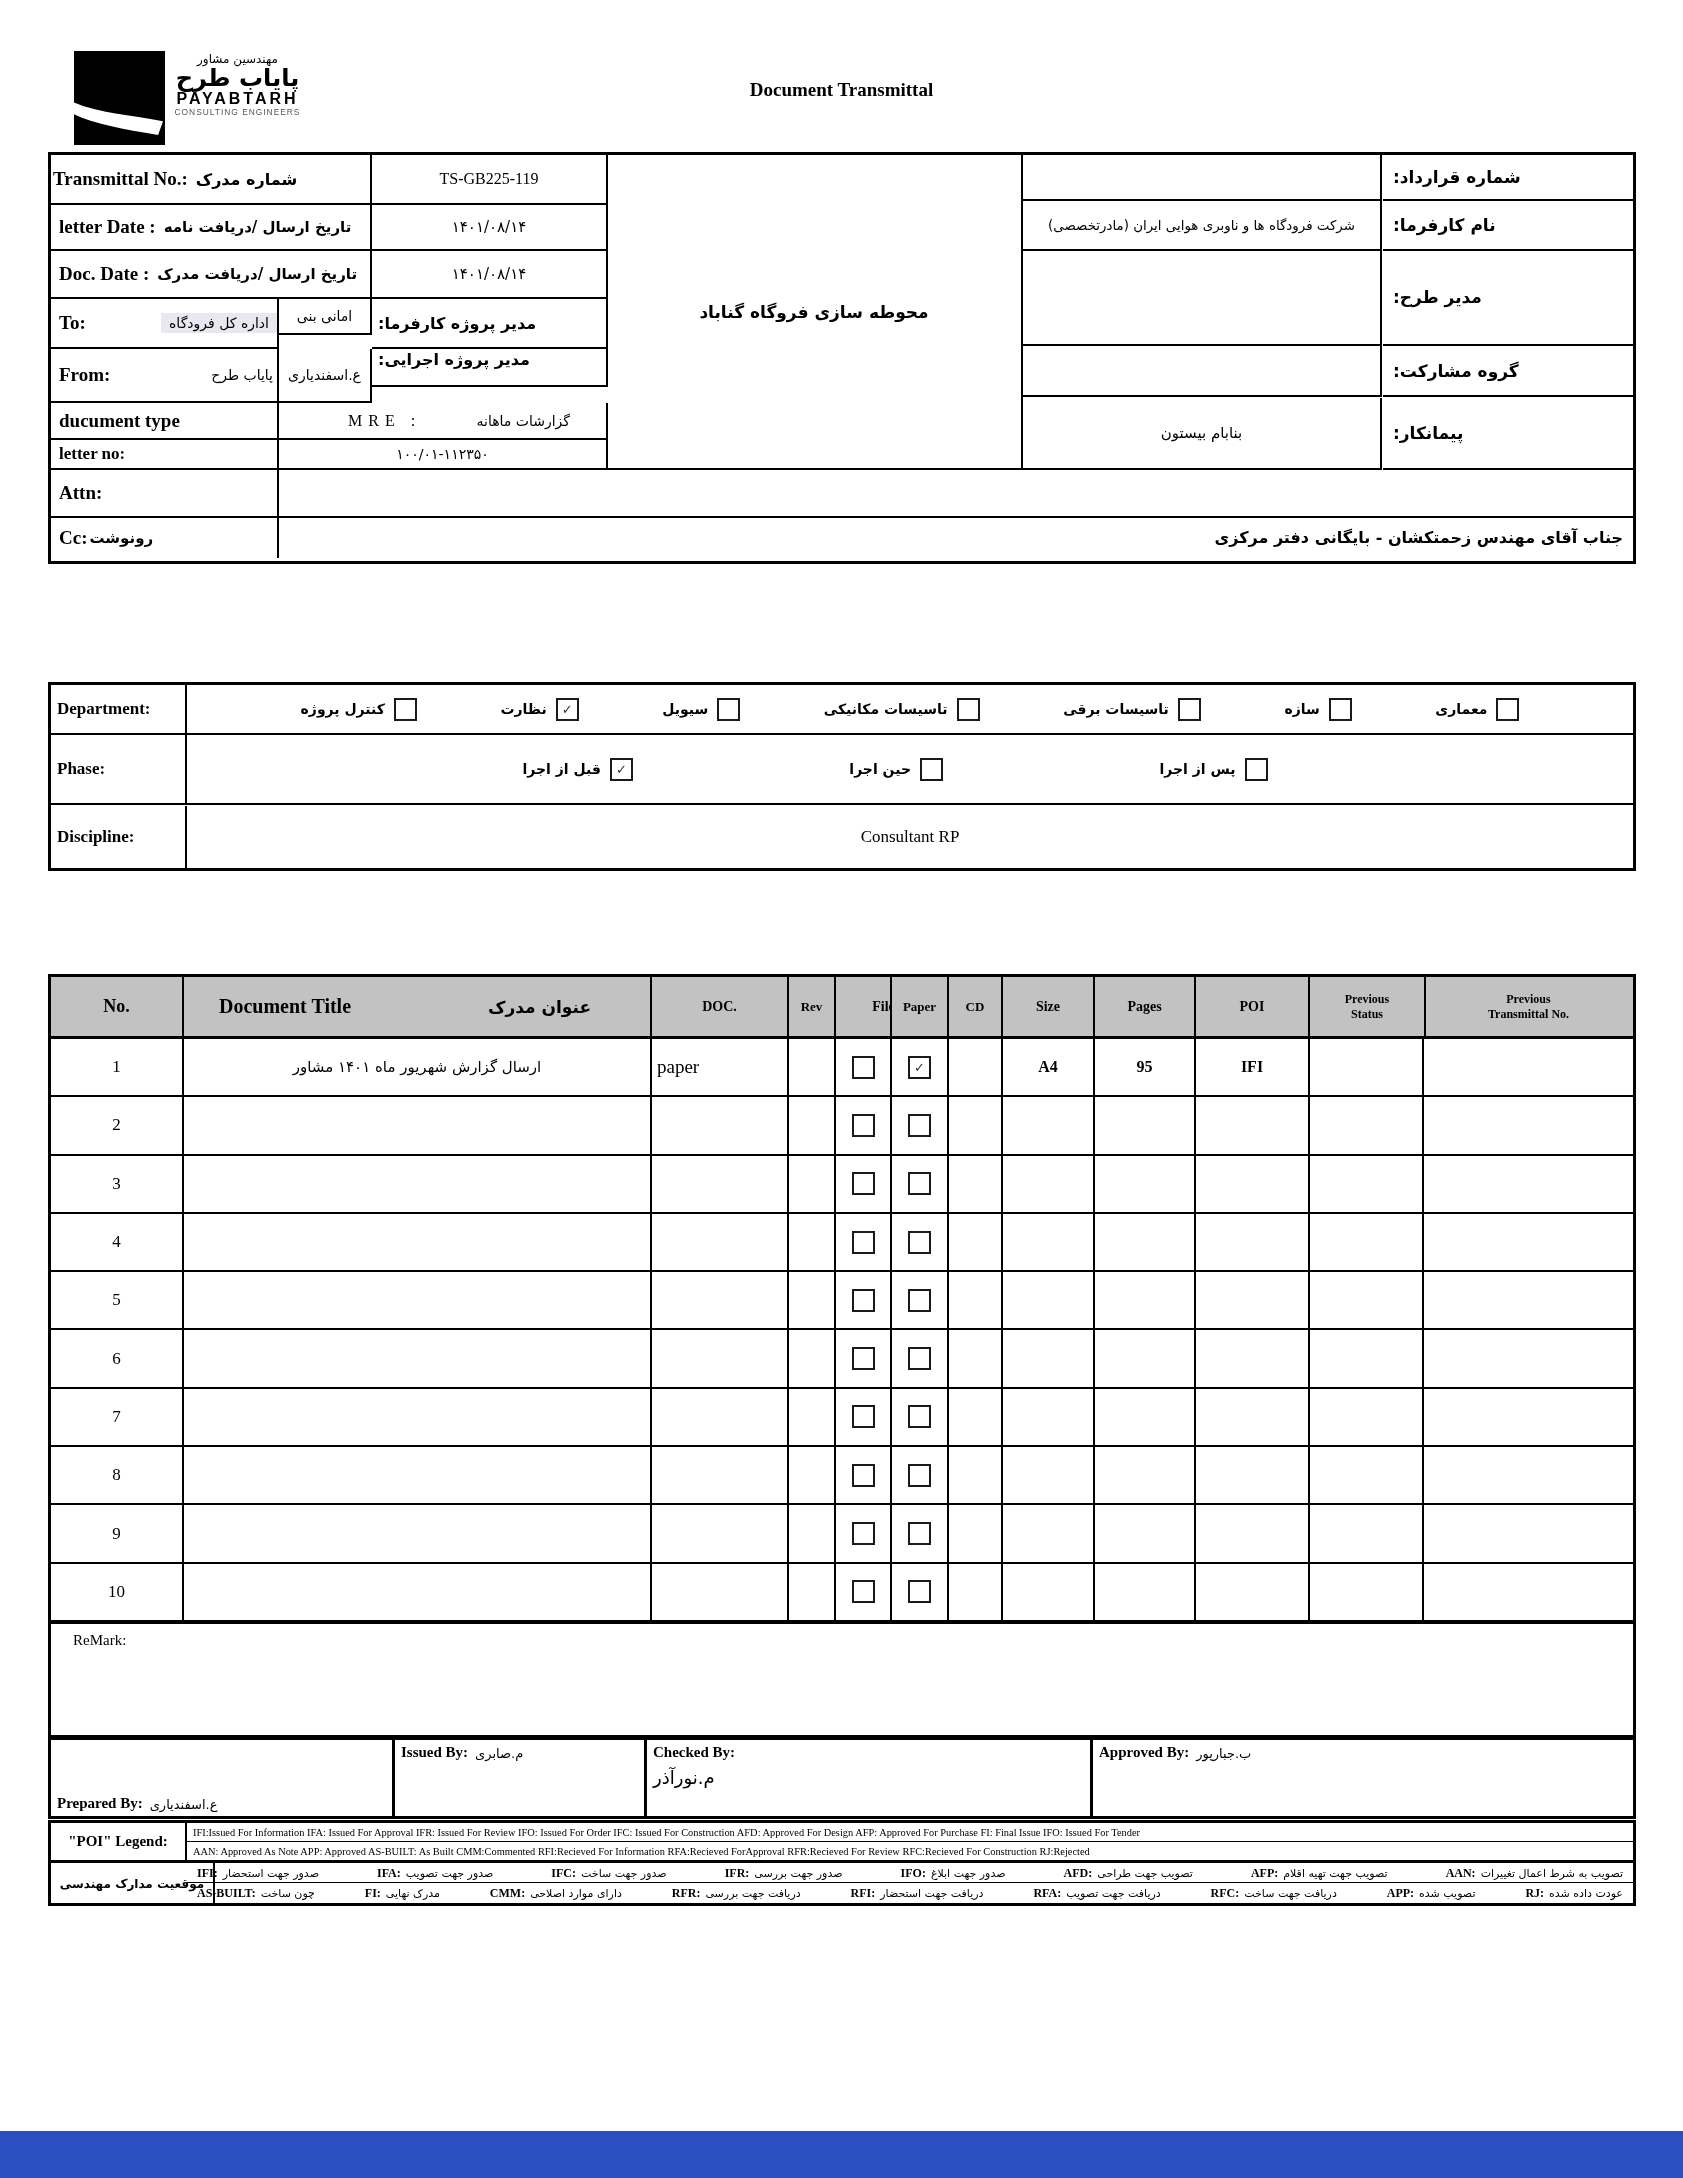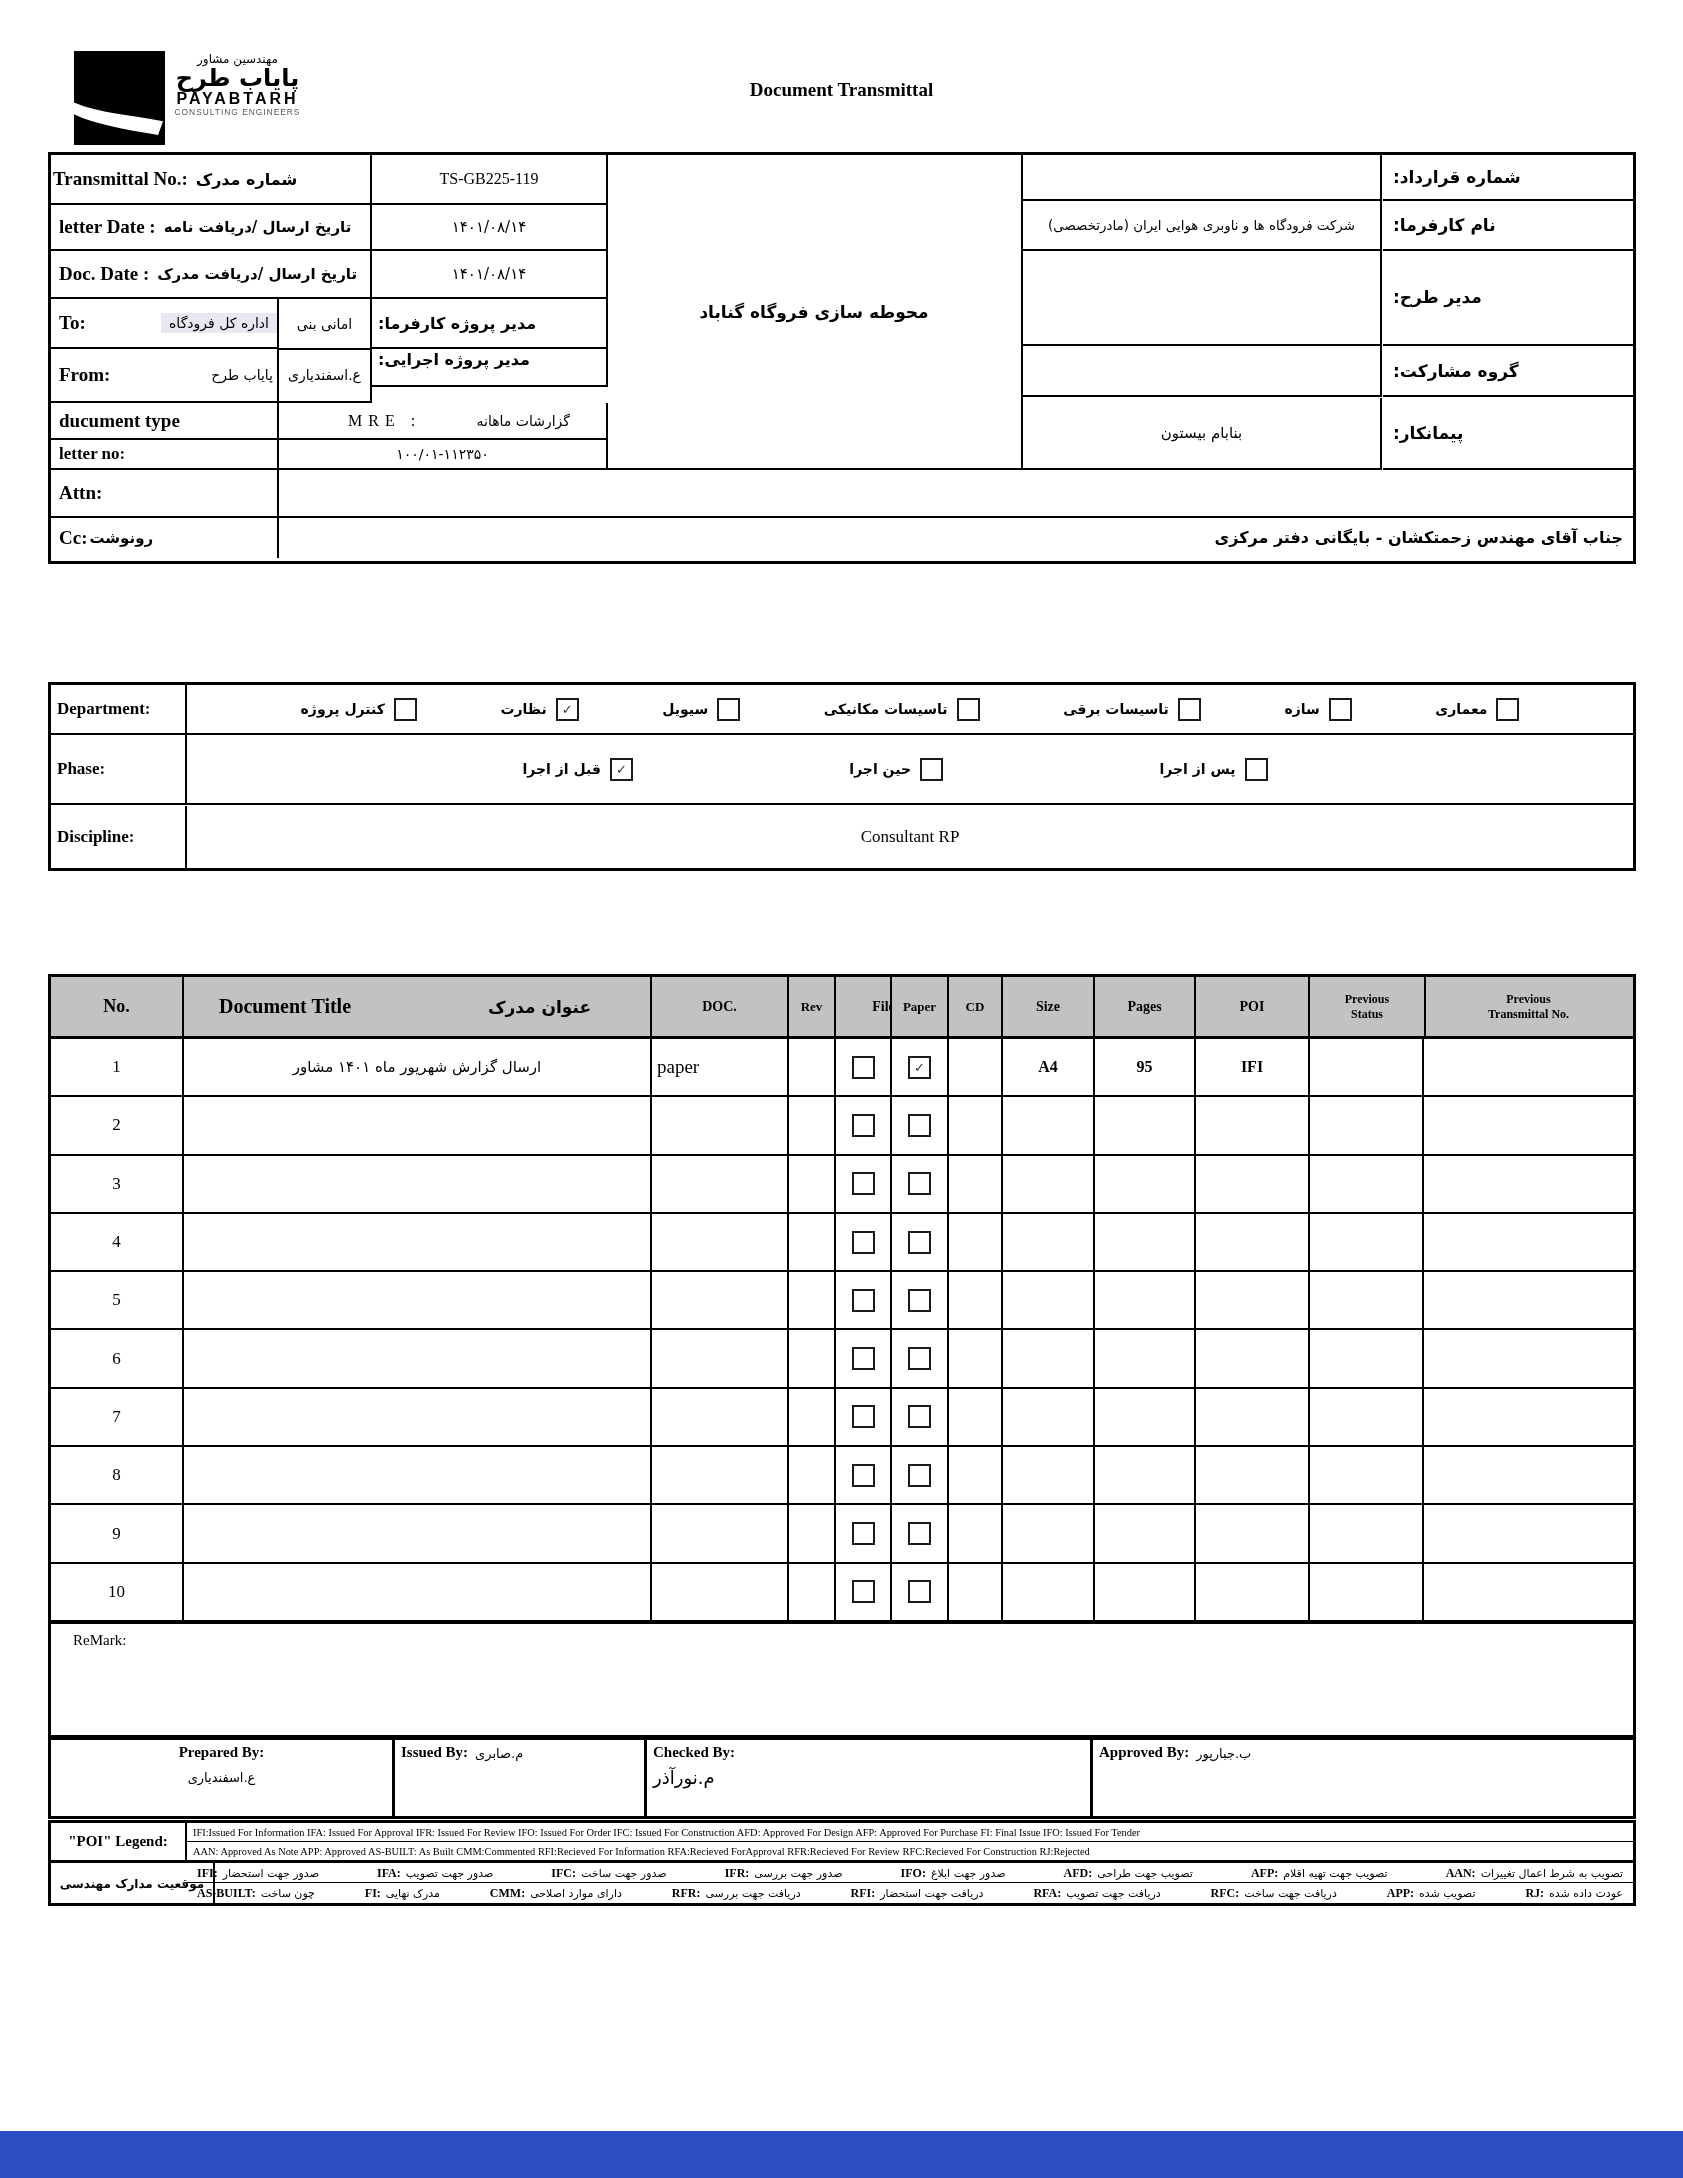--- a/index.html
+++ b/index.html
@@ -92,21 +92,21 @@
     <div class="cell bb br" style="left:0;top:95px;width:321px;height:49px;padding-left:8px;gap:8px;">
       <span class="en bold" style="font-size:19px;">Doc. Date :</span>
       <span class="fa bold" style="font-size:15px;">تاریخ ارسال /دریافت مدرک</span>
     </div>
     <div class="cell bb br ctr fa ltr" style="left:321px;top:95px;width:236px;height:49px;font-size:15px;">۱۴۰۱/۰۸/۱۴</div>
 
     <div class="cell bb br" style="left:0;top:144px;width:228px;height:50px;padding-left:8px;justify-content:space-between;">
       <span class="en bold" style="font-size:19px;">To:</span>
       <span class="fa hl" style="font-size: 14px; background: rgb(232, 232, 242);">اداره کل فرودگاه</span>
     </div>
-    <div class="cell bb br ctr fa" style="left:228px;top:144px;width:93px;height:51px;font-size:14px;">امانی بنی</div>
+    <div class="cell bb br ctr fa" style="left:228px;top:144px;width:93px;height:36px;font-size:14px;">امانی بنی</div>
     <div class="cell bb br fa" style="left:321px;top:144px;width:236px;height:50px;text-align:left;justify-content:flex-end;padding-left:6px;font-weight:bold;font-size:16px;direction:rtl;">مدیر پروژه کارفرما:</div>
 
     <div class="cell bb br" style="left:0;top:194px;width:228px;height:54px;padding-left:8px;justify-content:space-between;padding-right:4px;">
       <span class="en bold" style="font-size:19px;">From:</span>
       <span class="fa" style="font-size:14px;">پایاب طرح</span>
     </div>
     <div class="cell bb br ctr fa" style="left:228px;top:194px;width:93px;height:54px;font-size:14px;">ع.اسفندیاری</div>
     <div class="cell bb br fa" style="left:321px;top:178px;width:236px;height:54px;justify-content:flex-end;padding-left:6px;font-weight:bold;font-size:16px;direction:rtl;">مدیر پروژه اجرایی:</div>
 
     <div class="cell bb br" style="left:0;top:248px;width:228px;height:37px;padding-left:8px;font-weight:bold;font-size:19px;">ducument type</div>
@@ -433,21 +433,21 @@
           <div class="dcell"></div>
         </div>
       </div>
   </div>
 
   <div class="abs box3" style="left:48px;top:1621px;width:1588px;height:117px;">
     <div style="padding:8px 0 0 22px;font-size:15px;">ReMark:</div>
   </div>
 
   <div class="abs box3" style="left:48px;top:1737px;width:1588px;height:82px;">
-    <div class="cell br3" style="left:0;top:0;width:344px;height:76px;align-items:center;padding:4px 6px;gap:7px;flex-direction:column;">
+    <div class="cell br3" style="left:0;top:0;width:344px;height:76px;align-items:flex-end;padding:4px 6px;gap:7px;">
       <span class="en bold" style="font-size:15px;">Prepared By:</span>
       <span class="fa" style="font-size:13px;padding-top:2px;">ع.اسفندیاری</span>
     </div>
     <div class="cell br3" style="left:344px;top:0;width:252px;height:76px;align-items:flex-start;padding:4px 6px;gap:7px;">
       <span class="en bold" style="font-size:15px;">Issued By:</span>
       <span class="fa" style="font-size:13px;padding-top:2px;">م.صابری</span>
     </div>
     <div class="cell br3" style="left:596px;top:0;width:446px;height:76px;align-items:flex-start;padding:4px 6px;gap:4px;flex-direction:column;">
       <span class="en bold" style="font-size:15px;">Checked By:</span>
       <span class="fa" style="font-size:18px;padding-top:2px;">م.نورآذر</span>

